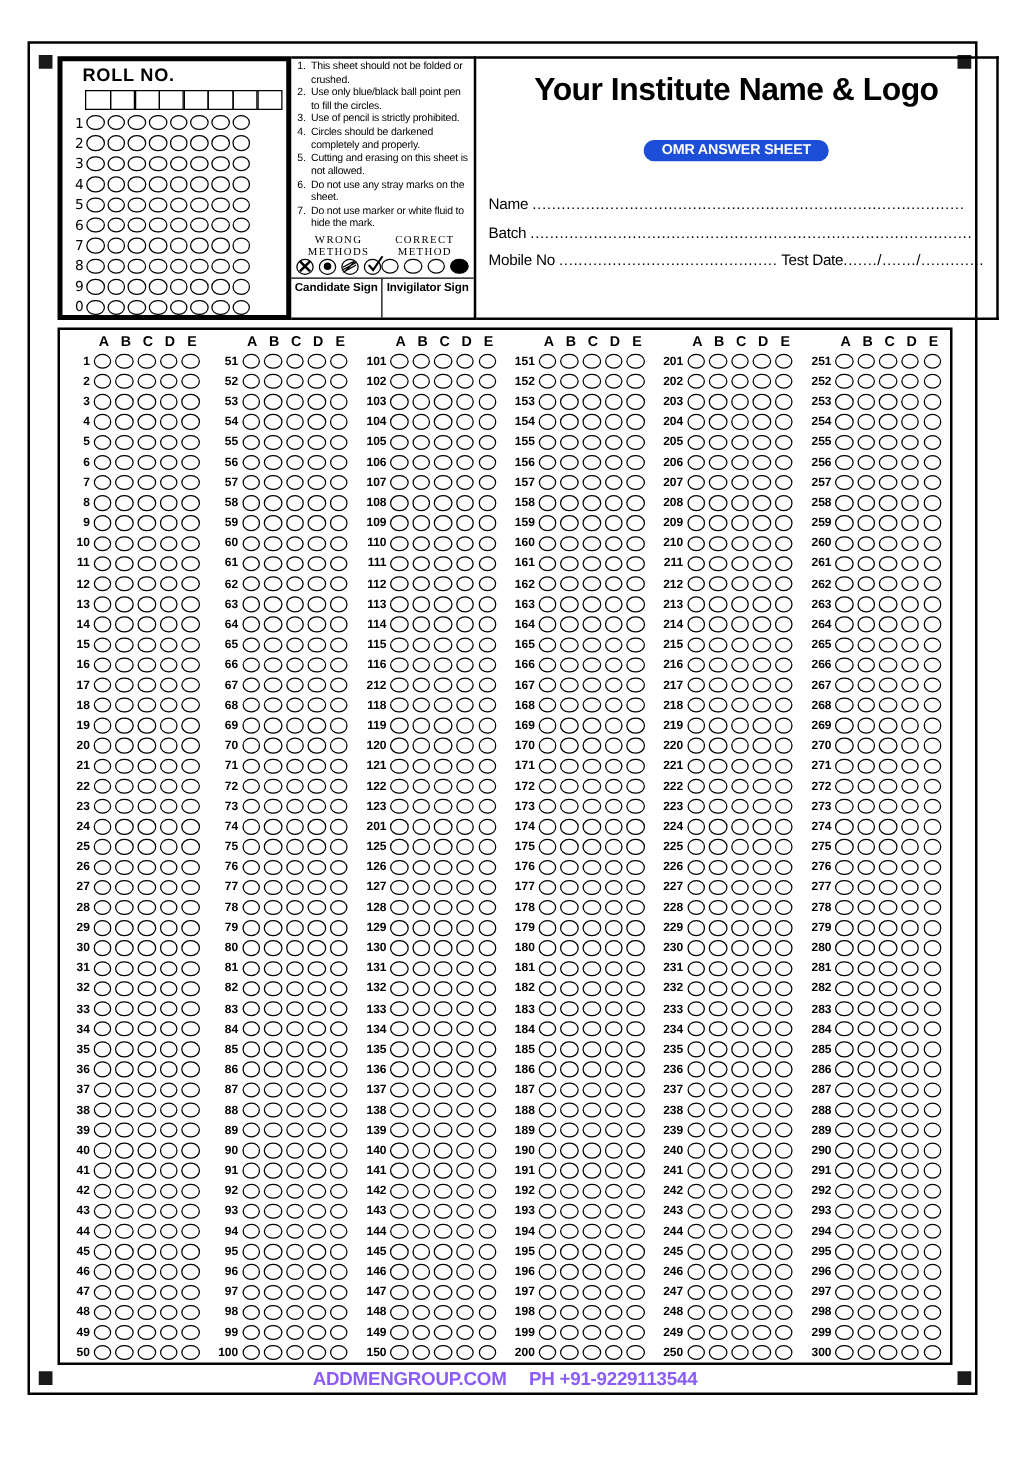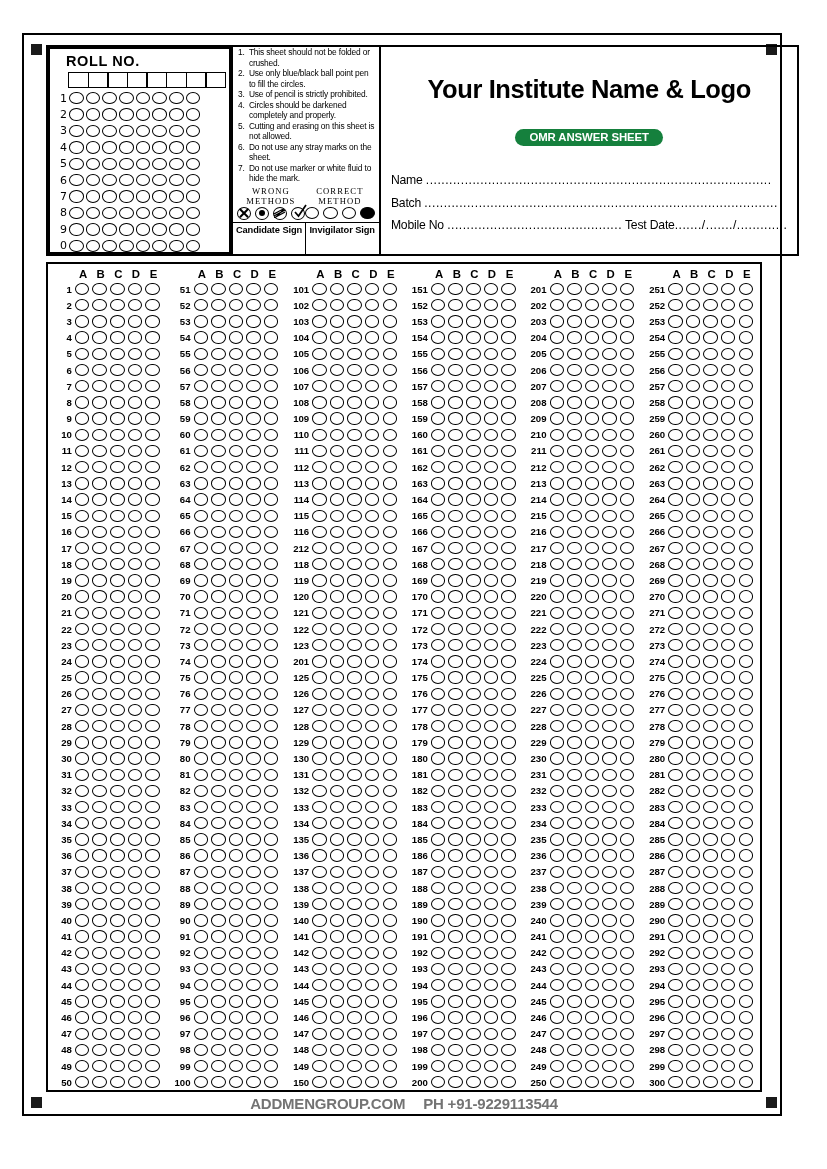--- a/index.html
+++ b/index.html
@@ -210,27 +210,27 @@
     border-left: none;
     box-sizing: border-box;
     position: relative;
     padding: 0 10px;
   }
   #inst-name {
     text-align: center;
     font-size: 25.5px;
     font-weight: bold;
     letter-spacing: -.4px;
-    margin-top: 28px;
+    margin-top: 11px;
     font-family: "Liberation Sans", sans-serif;
   }
   #omr-badge-wrap { text-align: center; margin-top: 23px; }
   #omr-badge {
     display: inline-block;
-    background: #15803d;
+    background: #1d4ed8;
     color: #fff;
     font-size: 11.4px;
     font-weight: bold;
     letter-spacing: -.1px;
     padding: 2.5px 14px 3px 14px;
     border-radius: 11px;
   }
   #fields { margin-top: 27px; }
   .field-line {
     font-size: 12.2px;
@@ -290,21 +290,21 @@
   
   #footer {
     position: absolute;
     left: 0;
     top: 1060px;
     width: 760px;
     text-align: center;
     font-size: 15px;
     font-weight: bold;
     letter-spacing: -.2px;
-    color: #737373;
+    color: #8b5cf6;
     font-family: "Liberation Sans", sans-serif;
   }
   #footer .ph { margin-left: 14px; }
 </style>
 </head>
 <body>
 
 <div id="sheet">
 
   <div class="reg-mark" id="reg-tl"></div>

